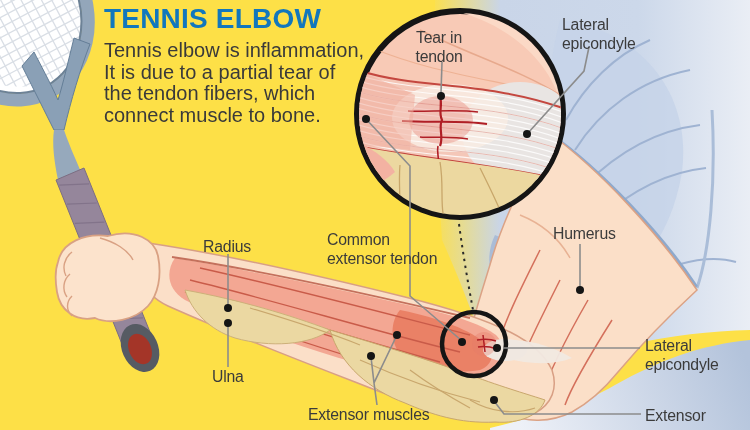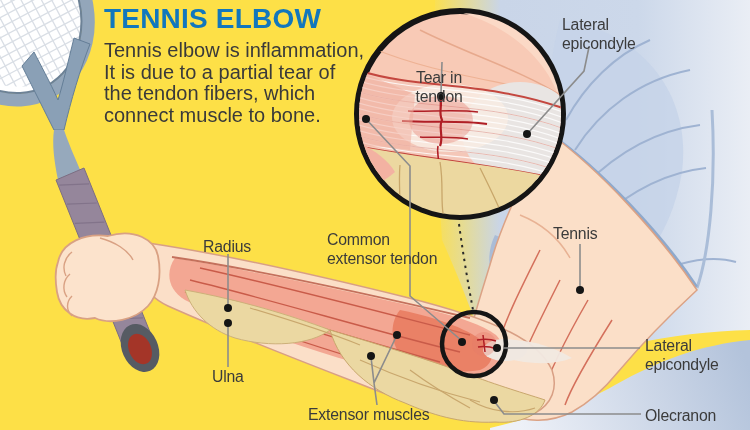--- a/index.html
+++ b/index.html
@@ -5,21 +5,21 @@
   html,body{margin:0;padding:0;background:#fff;}
   #stage{position:relative;width:750px;height:430px;overflow:hidden;background:#fde047;
          font-family:"Liberation Sans","DejaVu Sans",sans-serif;}
   #art{position:absolute;left:0;top:0;}
   .txt{position:absolute;color:#3b3b3b;}
   #title{left:104px;top:4px;font-size:28px;line-height:30px;font-weight:800;
          color:#1277bd;letter-spacing:.2px;white-space:nowrap;}
   #intro{left:104px;top:40px;font-size:20px;line-height:21.6px;color:#3a3a3a;}
   #intro div{white-space:nowrap;}
   .lbl{font-size:15.8px;line-height:18.5px;white-space:pre-line;letter-spacing:-.2px;}
-  #lbl-tear{left:402px;top:29px;width:74px;text-align:center;margin-top:40px;}
+  #lbl-tear{left:402px;top:29px;width:74px;text-align:center;}
   #lbl-latepi-top{left:562px;top:16px;}
   #lbl-radius{left:203px;top:238px;}
   #lbl-ulna{left:212px;top:368px;}
   #lbl-common{left:327px;top:231px;}
   #lbl-humerus{left:553px;top:225px;}
   #lbl-latepi-right{left:645px;top:337px;}
   #lbl-olecranon{left:645px;top:407px;}
   #lbl-extensor{left:308px;top:406px;}
 </style>
 </head>
@@ -281,18 +281,18 @@
     <div>connect muscle to bone.</div>
   </div>
   <div id="lbl-tear" class="txt lbl">Tear in
 tendon</div>
   <div id="lbl-latepi-top" class="txt lbl">Lateral
 epicondyle</div>
   <div id="lbl-radius" class="txt lbl">Radius</div>
   <div id="lbl-ulna" class="txt lbl">Ulna</div>
   <div id="lbl-common" class="txt lbl">Common
 extensor tendon</div>
-  <div id="lbl-humerus" class="txt lbl">Tennis</div>
+  <div id="lbl-humerus" class="txt lbl">Humerus</div>
   <div id="lbl-latepi-right" class="txt lbl">Lateral
 epicondyle</div>
-  <div id="lbl-olecranon" class="txt lbl">Olecranon</div>
+  <div id="lbl-olecranon" class="txt lbl">Extensor</div>
   <div id="lbl-extensor" class="txt lbl">Extensor muscles</div>
 </div>
 
 </body></html>

